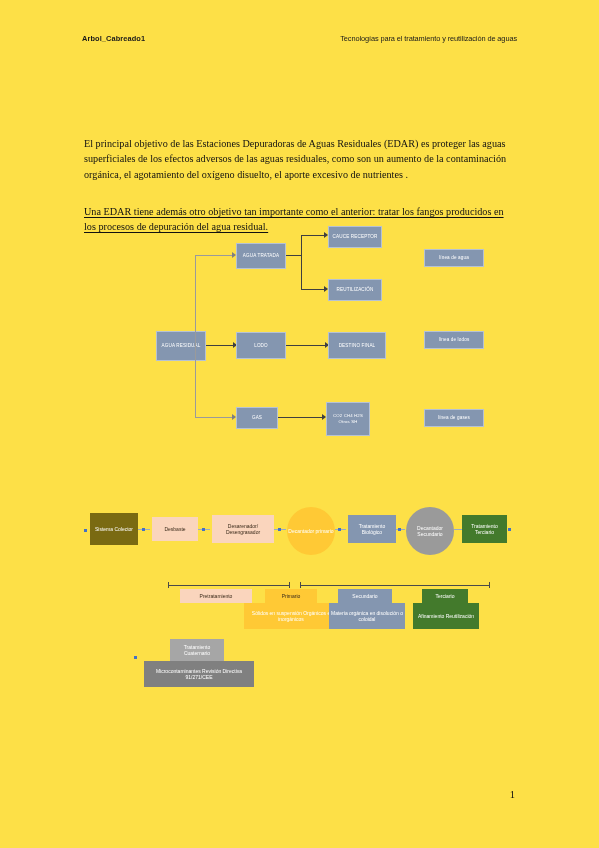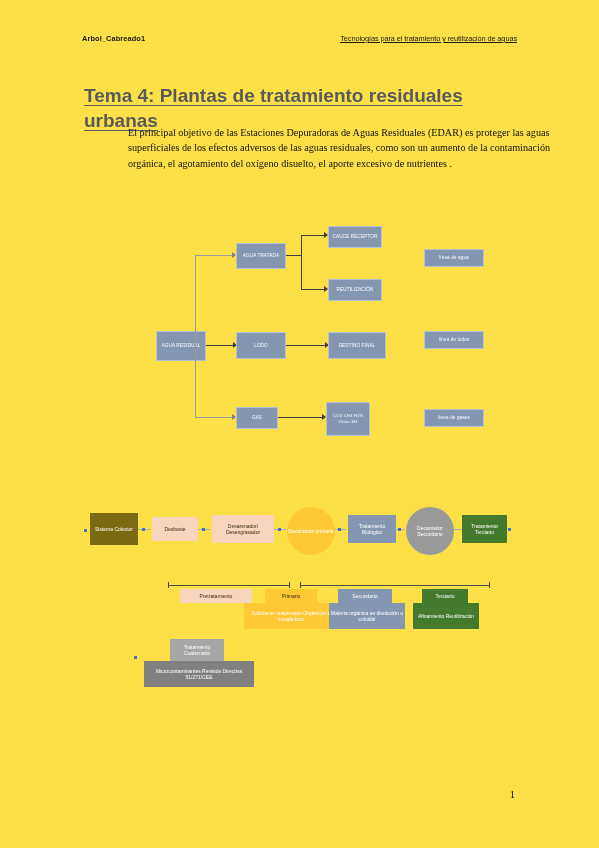--- a/index.html
+++ b/index.html
@@ -35,21 +35,20 @@
   .hdr-left {
     font-family: "Liberation Sans", sans-serif;
     font-weight: bold;
     font-size: 7.4px;
     letter-spacing: .1px;
   }
   .hdr-right {
     font-family: "Liberation Sans", sans-serif;
     font-size: 7.4px;
     letter-spacing: -.1px;
-    text-decoration: underline;
   }
 
   
   .doc-title {
     position: absolute;
     top: 70px;
     left: 84px;
     width: 420px;
     font-family: "Liberation Sans", sans-serif;
     font-size: 19px;
@@ -62,21 +61,21 @@
   
   .para {
     position: absolute;
     left: 84px;
     width: 428px;
     font-size: 10.2px;
     line-height: 15.3px;
     color: #111;
     text-align: left;
   }
-  .para.p1 { top: 115px; margin-left: 44px; }
+  .para.p1 { top: 126px; }
   .para.p2 { top: 194px; text-decoration: underline; text-underline-offset: 2px; }
   .para.p3 { top: 461px; }
 
   
   .diagram1 {
     position: absolute;
     left: 84px;
     top: 226px;
     width: 428px;
     height: 225px;
@@ -178,23 +177,23 @@
 </head>
 <body>
 
 <div class="page">
 
   <div class="doc-header">
     <span class="hdr-left">Arbol_Cabreado1</span>
     <span class="hdr-right">Tecnologías para el tratamiento y reutilización de aguas</span>
   </div>
 
-  <h1 class="doc-title">Tema 4: Plantas de tratamiento residuales urbanas</h1>
 
   <p class="para p1">El principal objetivo de las Estaciones Depuradoras de Aguas Residuales (EDAR) es proteger las aguas superficiales de los efectos adversos de las aguas residuales, como son un aumento de la contaminación orgánica, el agotamiento del oxígeno disuelto, el aporte excesivo de nutrientes .</p>
+  <p class="para p2">Una EDAR tiene además otro objetivo tan importante como el anterior: tratar los fangos producidos en los procesos de depuración del agua residual.</p>
 
   <div class="diagram1">
 
     <div class="d1box" style="left:72px; top:105px; width:50px; height:30px;">AGUA RESIDUAL</div>
 
     <div class="d1line grey" style="left:122px; top:119px; width:30px; height:1.2px;"></div>
     <div class="d1line grey" style="left:111px; top:29px; width:1.2px; height:91px;"></div>
     <div class="d1line grey" style="left:111px; top:29px; width:38px; height:1.2px;"></div>
     <div class="arrowhead grey" style="left:148px; top:26px;"></div>
 

